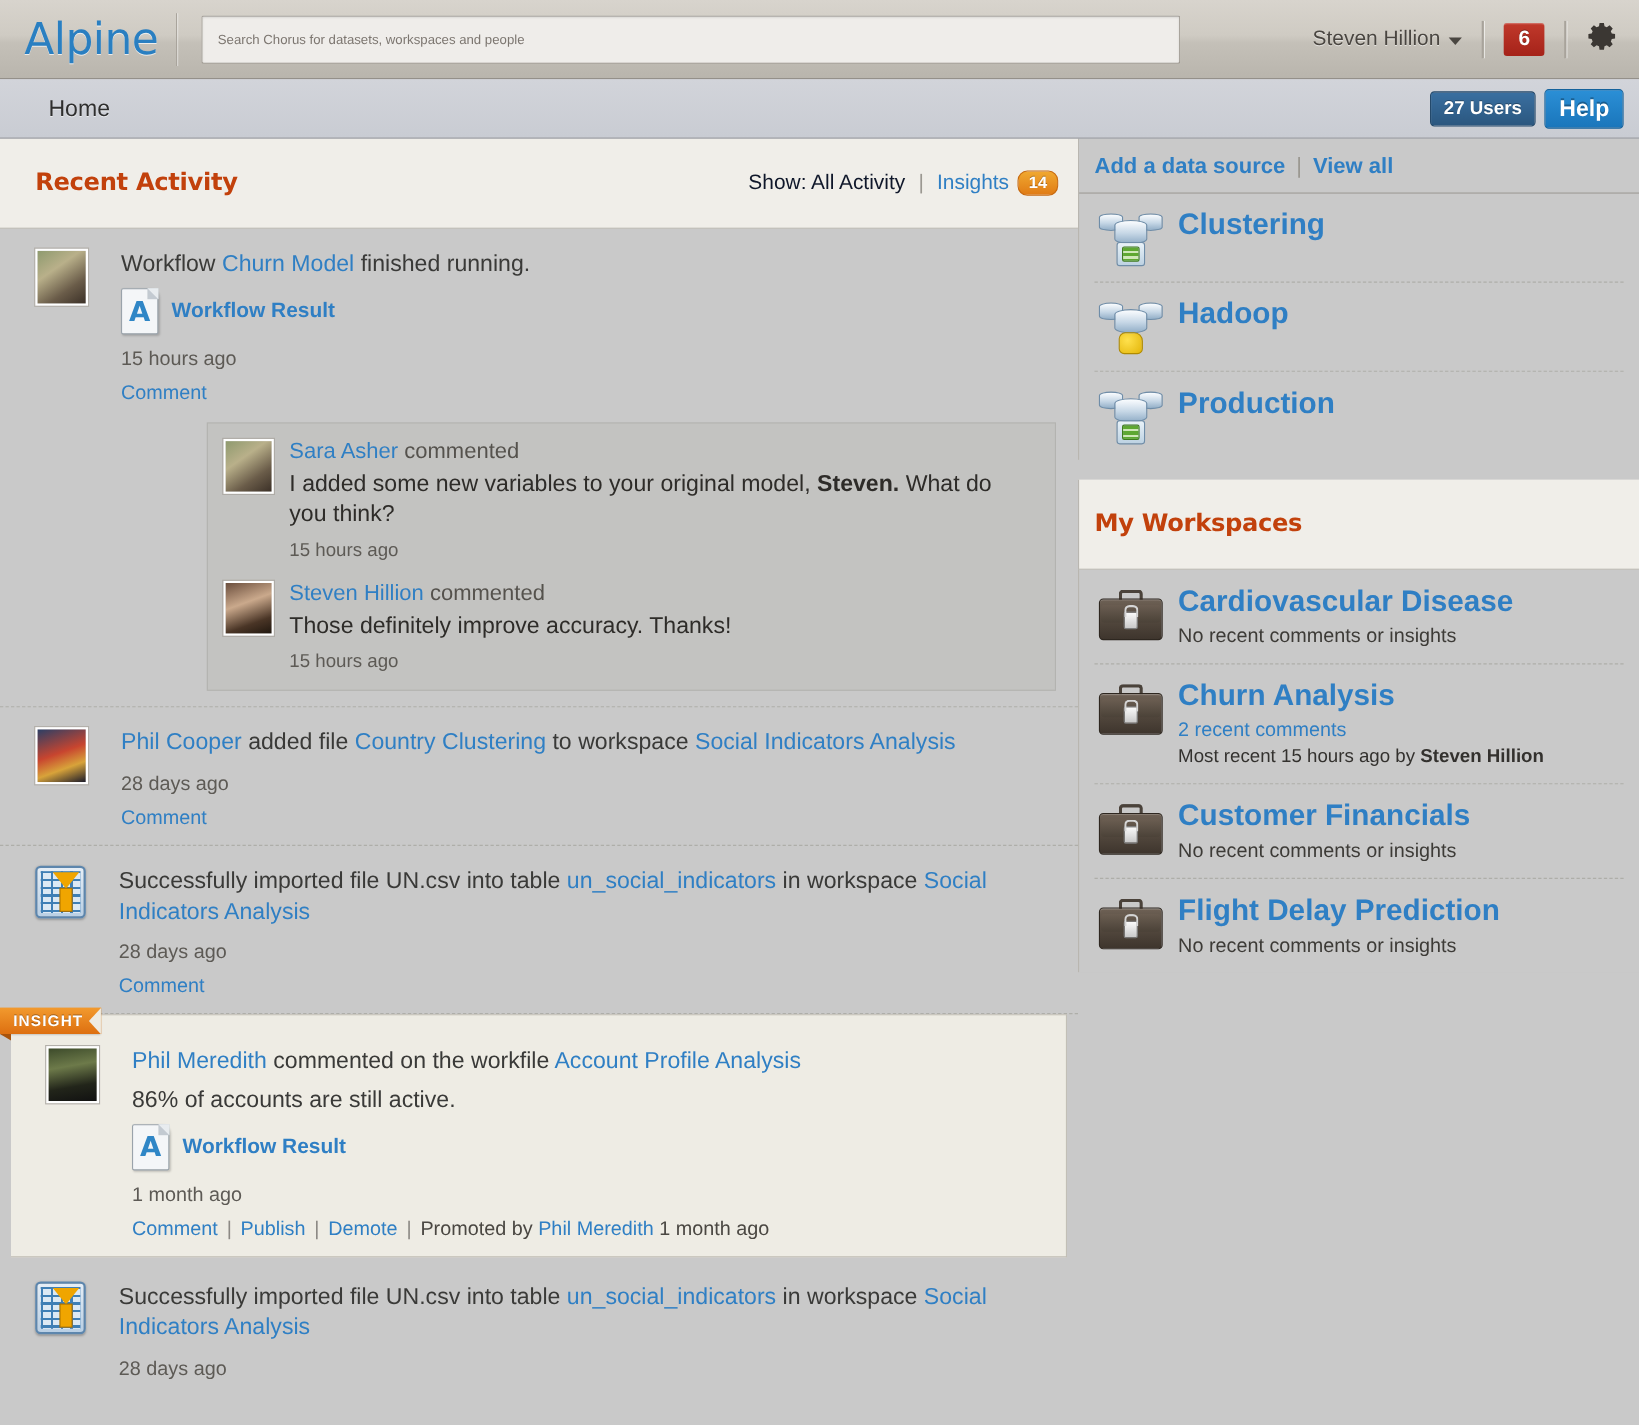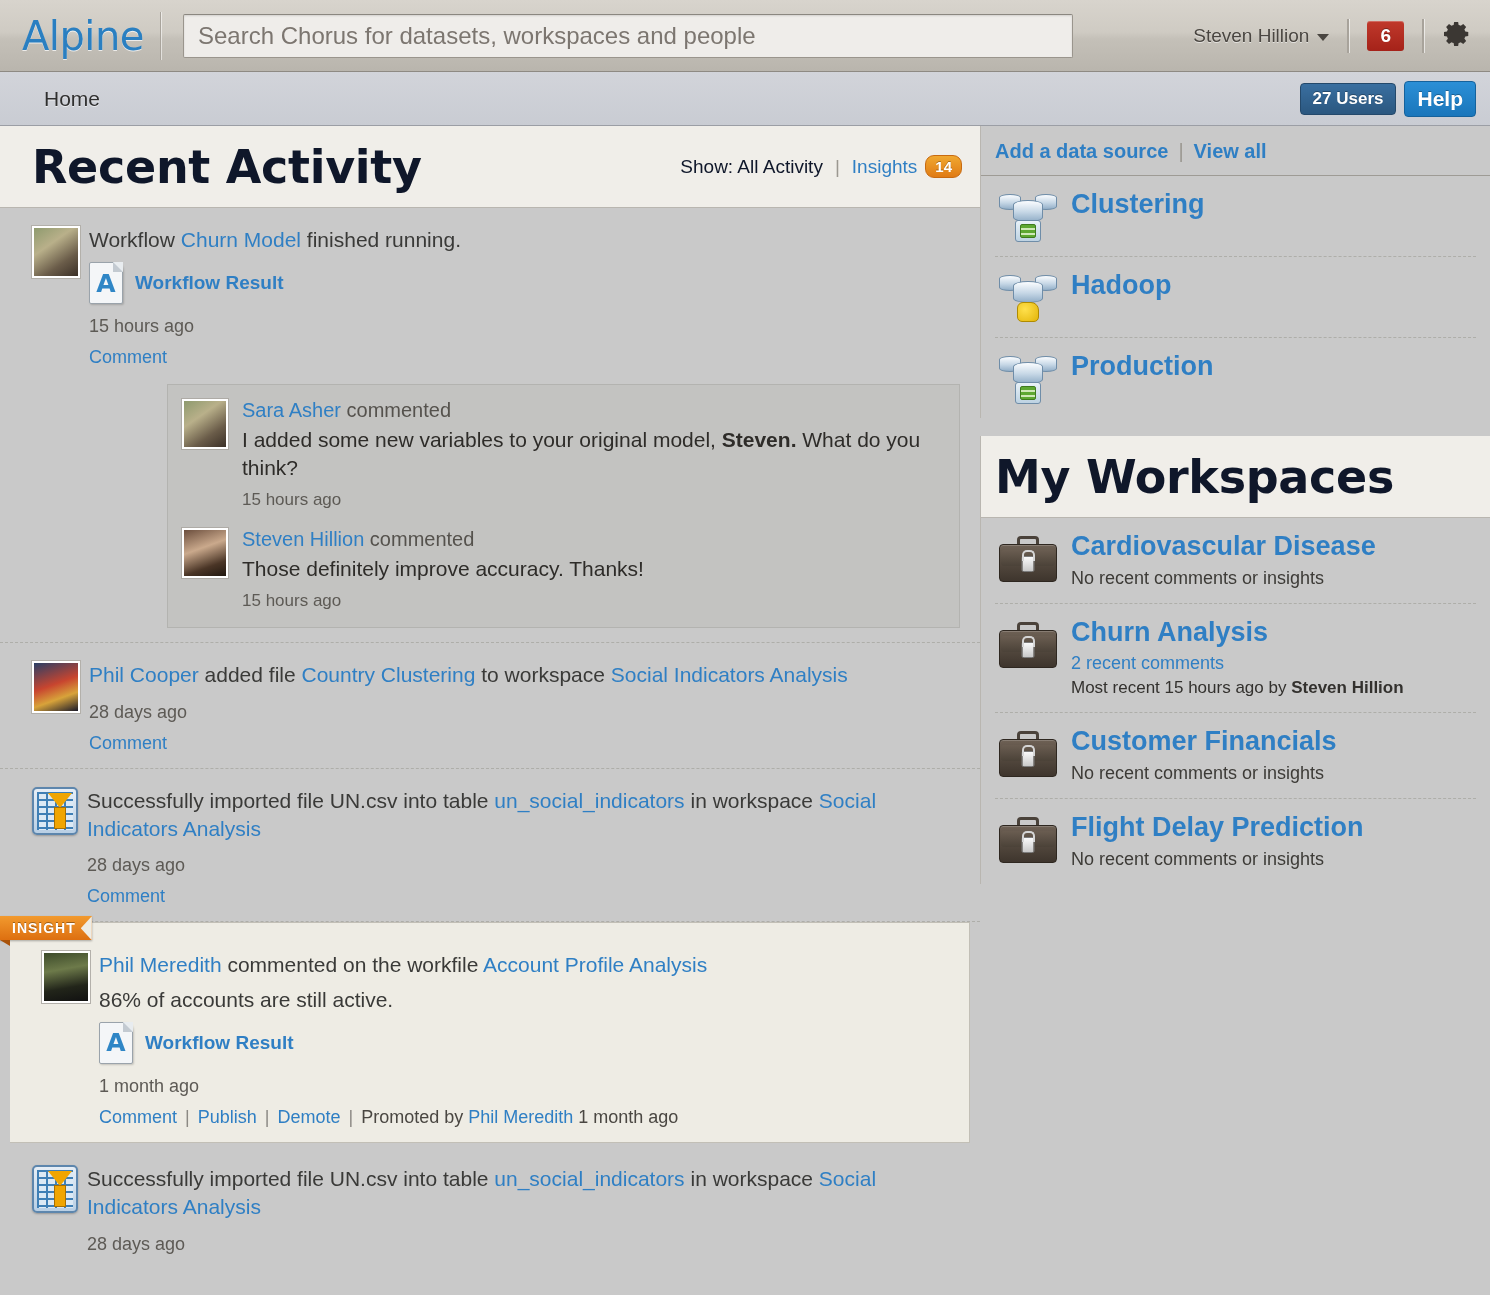--- a/index.html
+++ b/index.html
@@ -35,21 +35,21 @@
   }
   .search-wrap{ flex:0 0 auto; }
   .search-input{
     width:890px; height:44px;
     background:#efedea;
     border:1px solid #9a958d;
     border-top-color:#8b8780;
     border-radius:2px;
     padding:16px 14px;
     font-family:"Liberation Sans", sans-serif;
-    font-size:24px; color:#6f6a63;
+    font-size:12px; color:#6f6a63;
     box-shadow:inset 0 1px 2px rgba(0,0,0,.12);
     outline:none;
   }
   .search-input::placeholder{ color:#7c7670; }
   .topbar-right{
     margin-left:auto; display:flex; align-items:center; gap:0; padding-right:18px;
   }
   .user-name{
     font-size:19px; color:#4a4641; padding-right:8px;
     text-shadow:0 1px 0 rgba(255,255,255,.55);
@@ -102,21 +102,21 @@
   .col-right{ flex:1; display:flex; flex-direction:column; background:#c9c9c9; }
 
   .section-head{
     height:82px; background:#f0eee9;
     border-bottom:1px solid #b9b6b0;
     display:flex; align-items:center; padding:0 18px 0 32px;
   }
   .section-head.right{ padding-left:14px; border-left:1px solid #b9b6b0;}
   h1.section-title{
     margin:0; font-family:"DejaVu Sans", sans-serif;
-    font-size:46px; font-weight:bold; color:#0f172a; letter-spacing:-0.3px;
+    font-size:22px; font-weight:bold; color:#c2410c; letter-spacing:-0.3px;
   }
   .head-tools{ margin-left:auto; display:flex; align-items:center; gap:0; font-size:19px; }
   .show-label{ color:#0f172a; }
   .pipe{ color:#9b9891; margin:0 12px; }
   .insights-link{ color:#2f7fc4; }
   .insights-count{
     display:inline-block; margin-left:8px; vertical-align:middle;
     background:linear-gradient(to bottom,#f0a830,#e07b15);
     color:#fff; font-size:15px; font-weight:bold;
     padding:2px 9px; border-radius:9px;
@@ -125,21 +125,21 @@
   }
 
   
   .feed{ flex:1; overflow:hidden; background:#c9c9c9; }
   .activity{
     padding:18px 20px 14px 32px;
     border-bottom:1px dashed #aeaea9;
     position:relative;
   }
   .activity.no-border{ border-bottom:none; }
-  .act-row{ display:flex; gap:9px; }
+  .act-row{ display:flex; gap:30px; }
   .avatar{
     width:48px;height:52px; flex:0 0 48px;
     border:2px solid #fff; outline:1px solid #b3b0aa;
     background:#6e6357; overflow:hidden; position:relative;
   }
   .avatar.a1{ background:linear-gradient(145deg,#8e9a6e 0%,#b9b08a 35%,#6a5c49 70%,#3b3027 100%); }
   .avatar.a4{ background:linear-gradient(160deg,#2a3f66 0%,#c8452f 45%,#d8a33a 70%,#1a1a2a 100%); }
   .avatar.a5{ background:linear-gradient(170deg,#3c4a2a 0%,#6d7a4a 35%,#22251a 70%,#111 100%); }
   .act-body{ flex:1; min-width:0; }
   .act-text{

